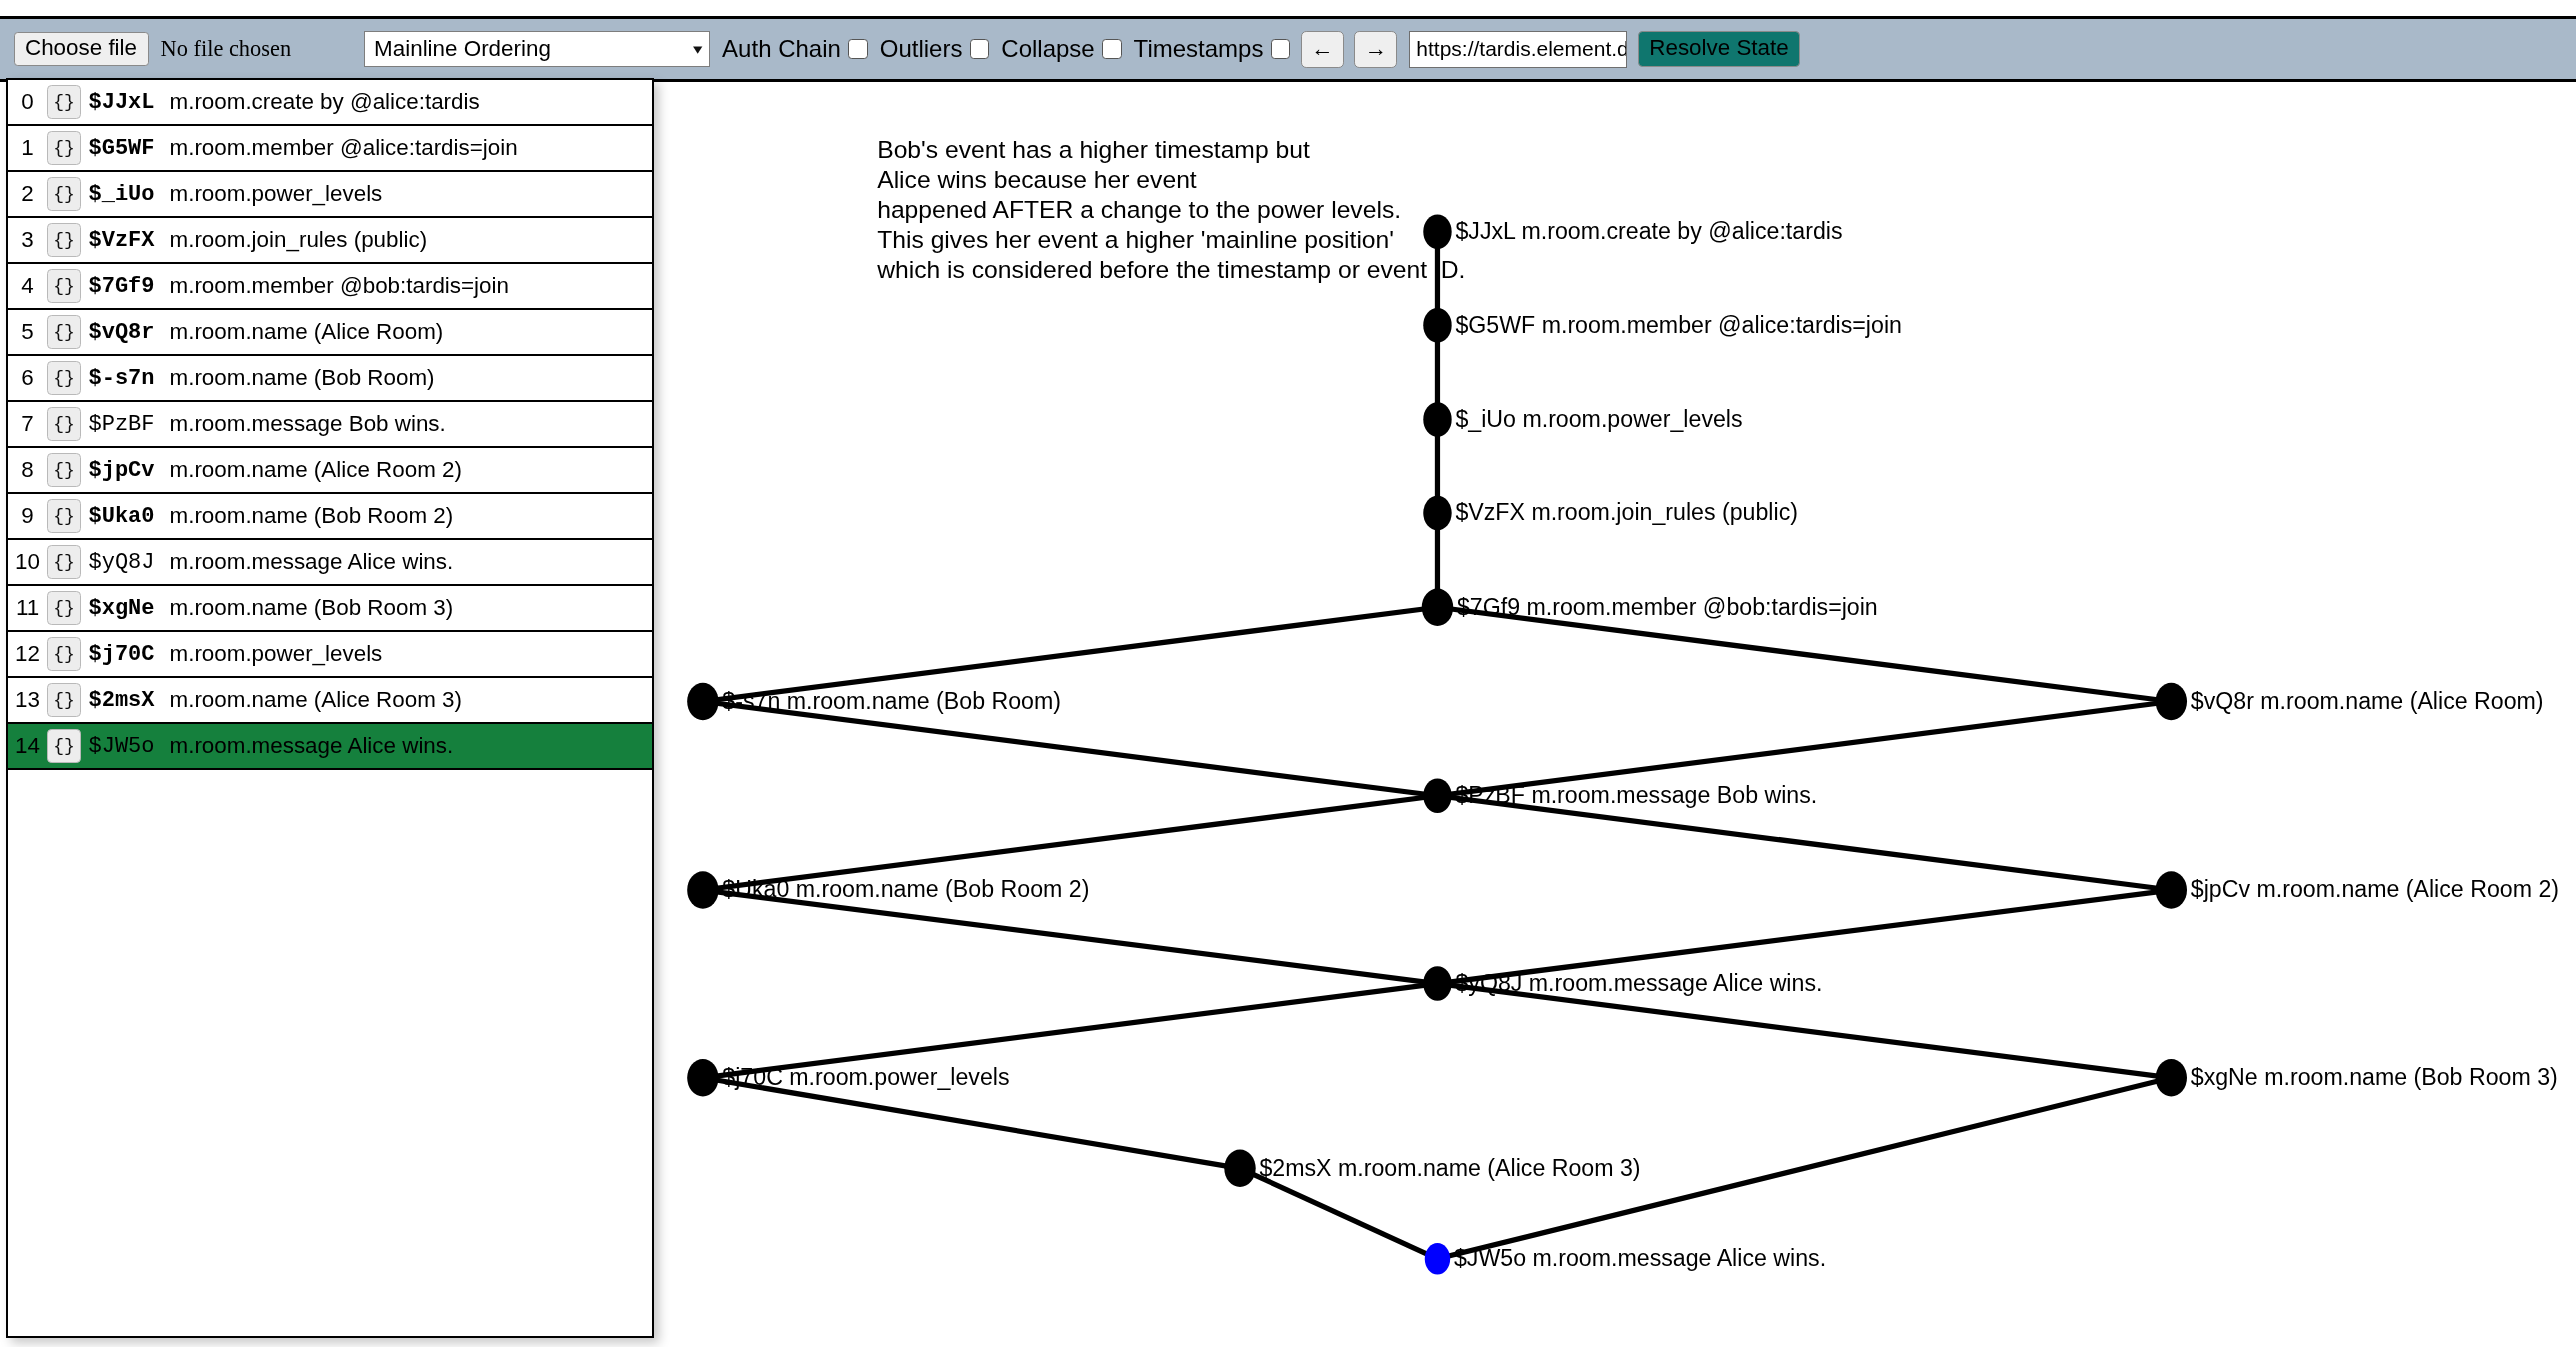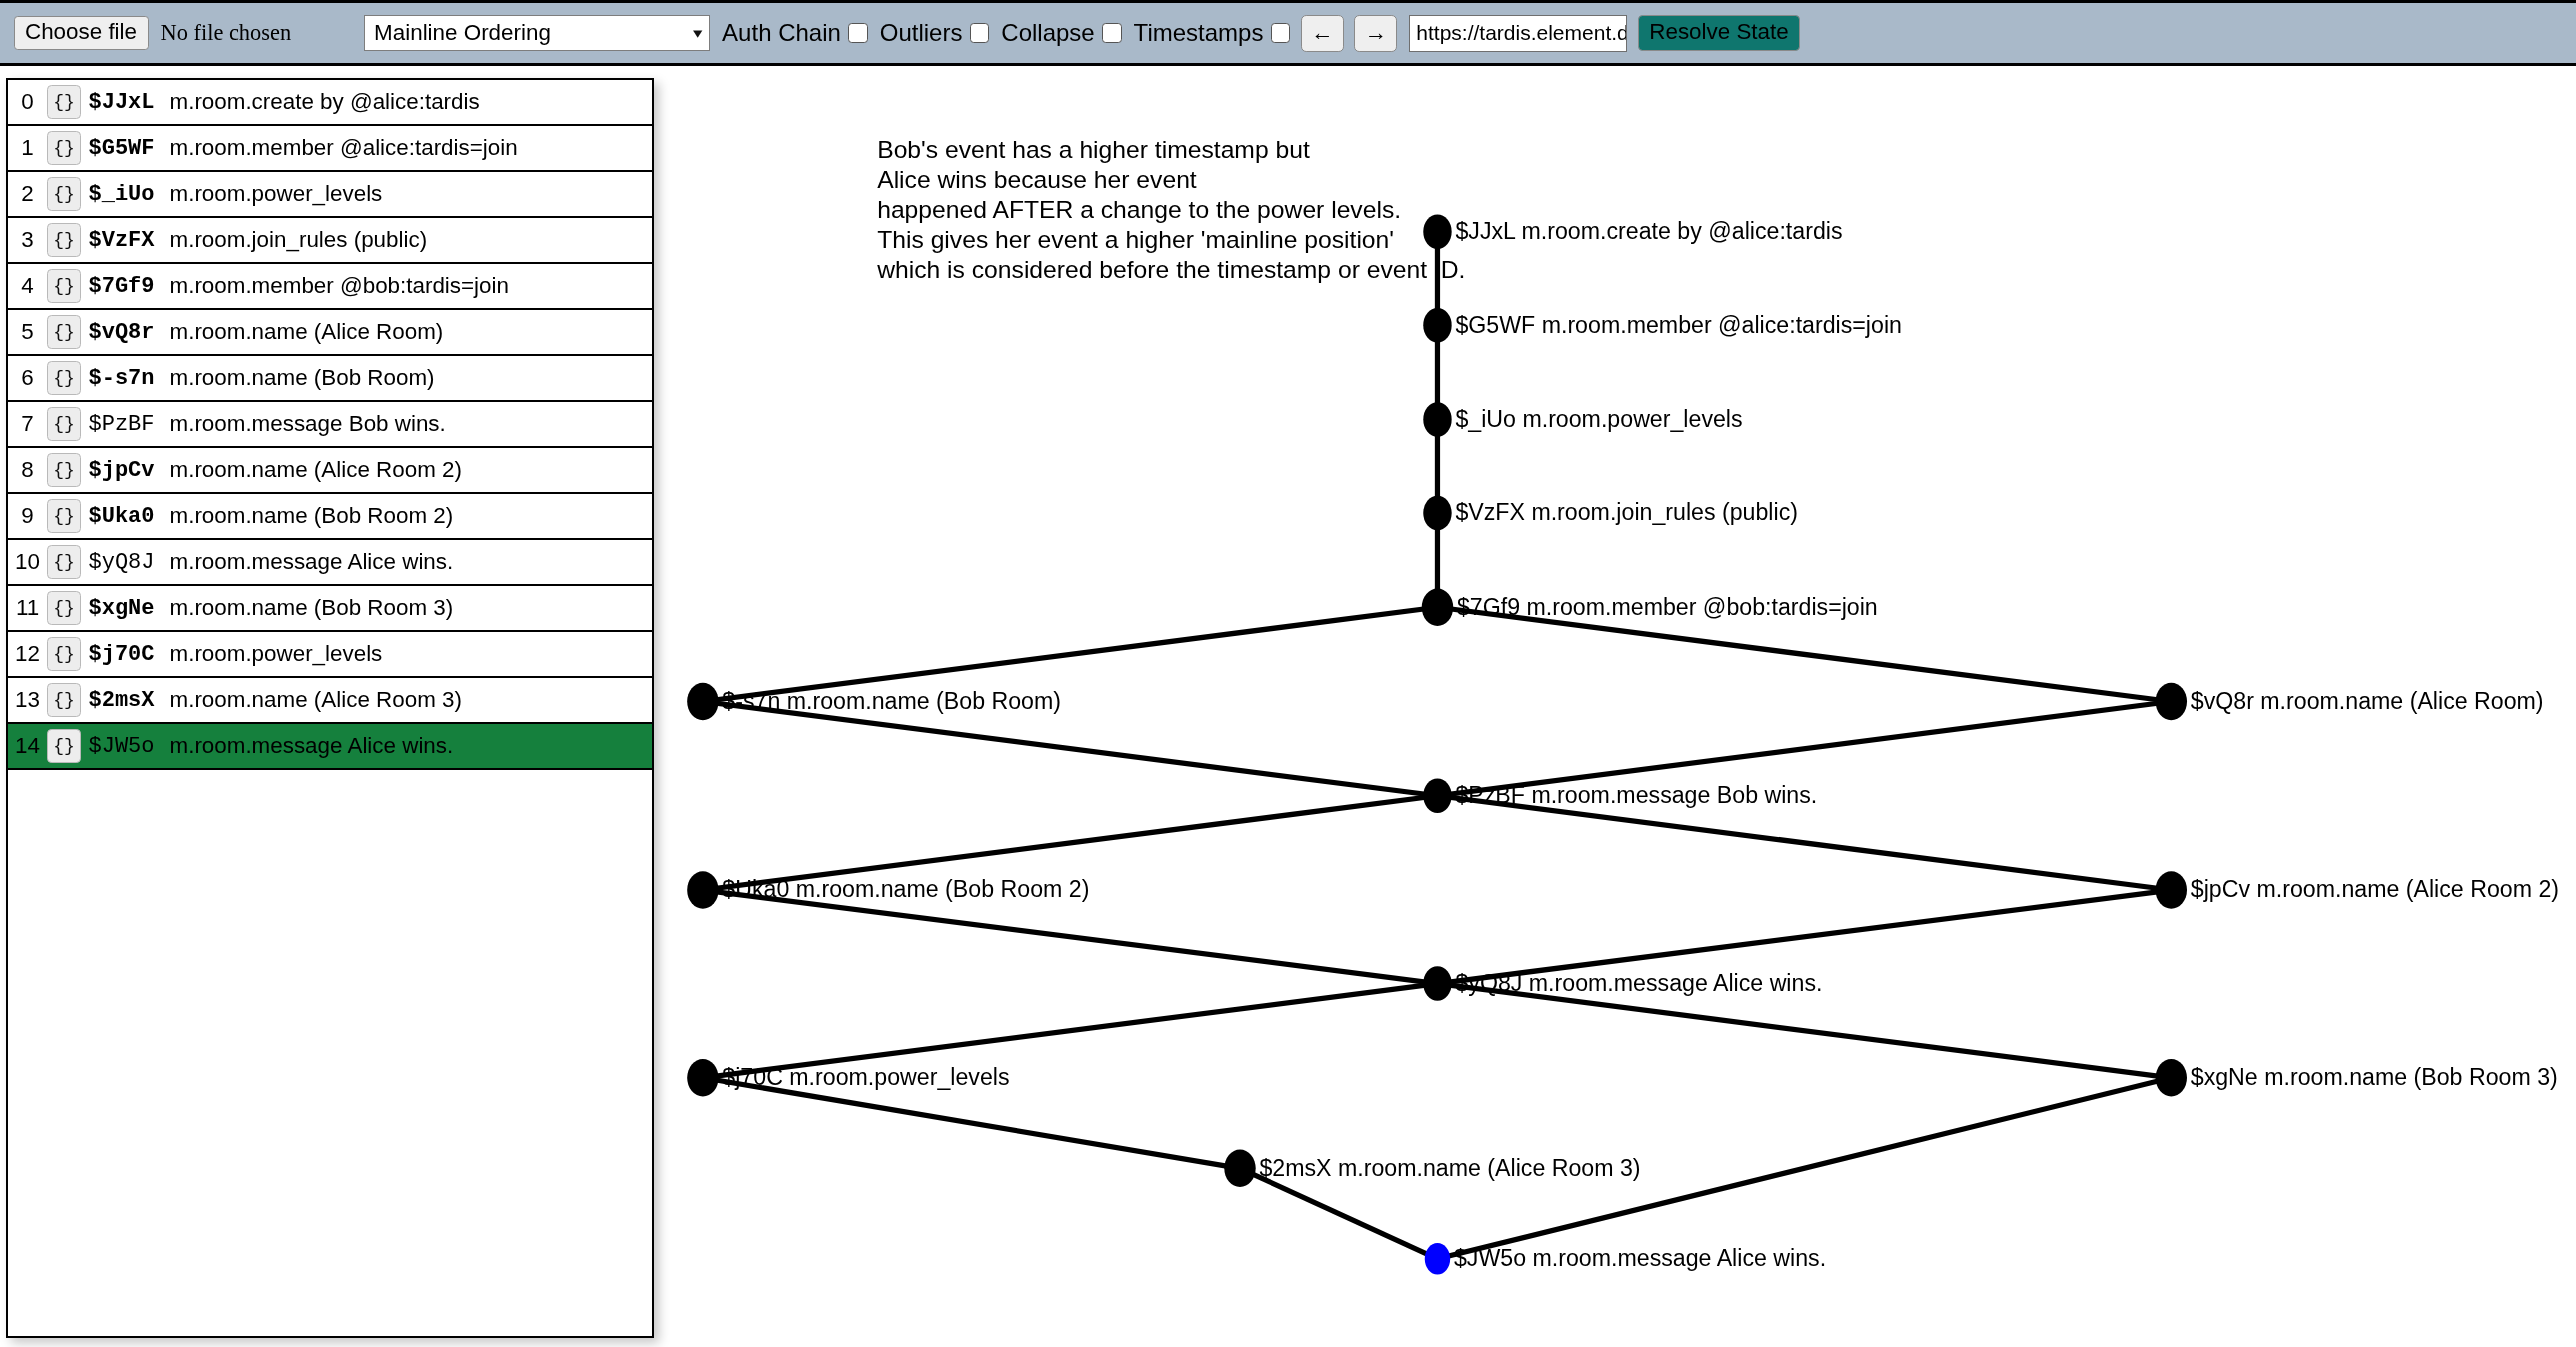--- a/index.html
+++ b/index.html
@@ -12,21 +12,21 @@
     position: relative;
     width: 2576px;
     height: 1348px;
     overflow: hidden;
     background: #ffffff;
   }
 
   
   #toolbar {
     position: absolute;
-    left: 0; top: 0;
+    left: 0; top: 16px;
     width: 2576px;
     height: 66px;
     background: #a9b9c9;
     border-top: 3.7px solid #000000;
     border-bottom: 3.7px solid #000000;
     box-sizing: border-box;
     display: flex;
     align-items: center;
     padding-left: 13.5px;
     gap: 0px;

